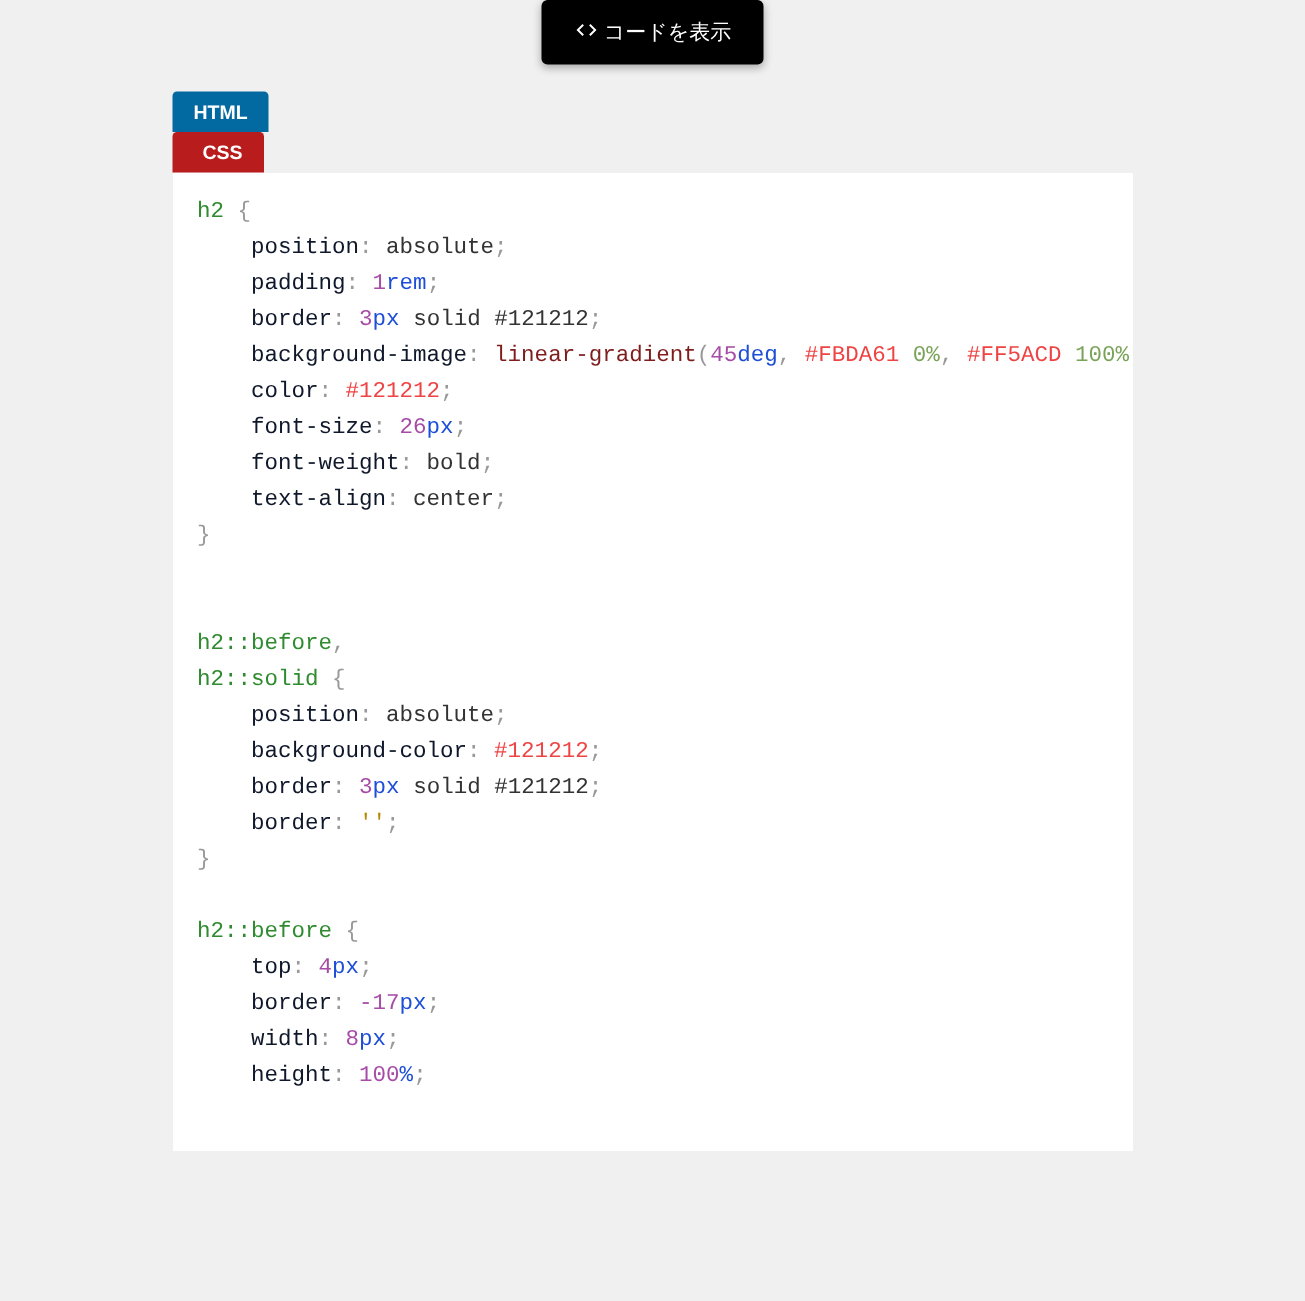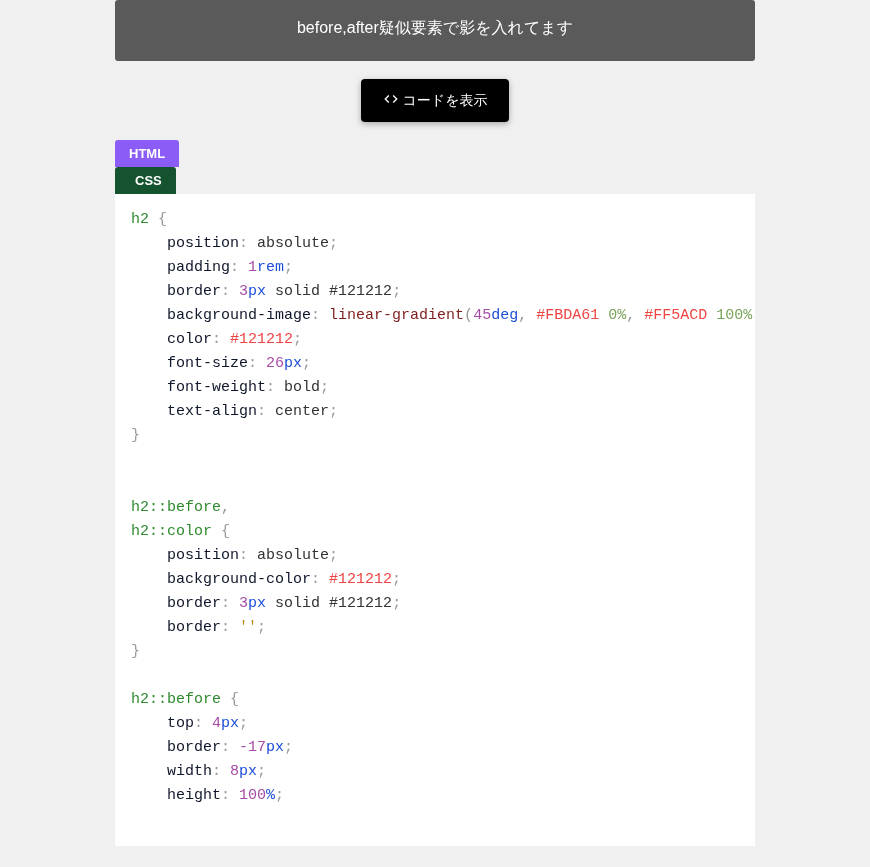--- a/index.html
+++ b/index.html
@@ -43,22 +43,22 @@
   .show-code-btn svg { width: 16px; height: 16px; }
   .tab {
     display: inline-block;
     color: #fff;
     font-size: 13px;
     font-weight: bold;
     padding: 6px 14px;
     border-radius: 3px 3px 0 0;
     margin-left: 0;
   }
-  .tab-html { background: #8b5cf6; }
-  .tab-css  { background: #14532d; padding-left: 20px; }
+  .tab-html { background: #0369a1; }
+  .tab-css  { background: #b91c1c; padding-left: 20px; }
   .code-block {
     background: #fff;
     padding: 14px 16px;
     font-family: "Consolas", "Monaco", "Courier New", monospace;
     font-size: 15px;
     line-height: 1.6;
     color: #333;
     white-space: pre;
     overflow-x: auto;
     margin-bottom: 14px;
@@ -74,23 +74,20 @@
   .tk-str     { color: #b58900; }
   .tk-func    { color: #7f1d1d; }
   .tk-hex     { color: #ef4444; }
   .tk-pct     { color: #7aa35a; }
 </style>
 </head>
 <body>
 
 <div class="container">
 
-  <div class="banner">
-    <span>before,after疑似要素で影を入れてます</span>
-  </div>
 
   <div class="show-code-wrap">
     <button class="show-code-btn">
       <span>
         <svg viewBox="0 0 24 24" fill="currentColor">
             <path d="M9.4 16.6 4.8 12l4.6-4.6L8 6l-6 6 6 6 1.4-1.4zm5.2 0 4.6-4.6-4.6-4.6L16 6l6 6-6 6-1.4-1.4z"></path>
           </svg>
       </span>
       <span>コードを表示</span>
     </button>
@@ -108,21 +105,21 @@
     <span class="tk-prop">border</span><span class="tk-punct">:</span> <span class="tk-num">3</span><span class="tk-unit">px</span><span class="tk-val"> solid #121212</span><span class="tk-punct">;</span>
     <span class="tk-prop">background-image</span><span class="tk-punct">:</span> <span class="tk-func">linear-gradient</span><span class="tk-punct">(</span><span class="tk-num">45</span><span class="tk-unit">deg</span><span class="tk-punct">,</span> <span class="tk-hex">#FBDA61</span> <span class="tk-pct">0</span><span class="tk-pct">%</span><span class="tk-punct">,</span> <span class="tk-hex">#FF5ACD</span> <span class="tk-pct">100</span><span class="tk-pct">%</span><span class="tk-punct">);</span>
     <span class="tk-prop">color</span><span class="tk-punct">:</span> <span class="tk-hex">#121212</span><span class="tk-punct">;</span>
     <span class="tk-prop">font-size</span><span class="tk-punct">:</span> <span class="tk-num">26</span><span class="tk-unit">px</span><span class="tk-punct">;</span>
     <span class="tk-prop">font-weight</span><span class="tk-punct">:</span> <span class="tk-val">bold</span><span class="tk-punct">;</span>
     <span class="tk-prop">text-align</span><span class="tk-punct">:</span> <span class="tk-val">center</span><span class="tk-punct">;</span>
 <span class="tk-punct">}</span>
 
 
 <span class="tk-sel">h2::before</span><span class="tk-punct">,</span>
-<span class="tk-sel">h2::color</span> <span class="tk-punct">{</span>
+<span class="tk-sel">h2::solid</span> <span class="tk-punct">{</span>
     <span class="tk-prop">position</span><span class="tk-punct">:</span> <span class="tk-val">absolute</span><span class="tk-punct">;</span>
     <span class="tk-prop">background-color</span><span class="tk-punct">:</span> <span class="tk-hex">#121212</span><span class="tk-punct">;</span>
     <span class="tk-prop">border</span><span class="tk-punct">:</span> <span class="tk-num">3</span><span class="tk-unit">px</span><span class="tk-val"> solid #121212</span><span class="tk-punct">;</span>
     <span class="tk-prop">border</span><span class="tk-punct">:</span> <span class="tk-str">''</span><span class="tk-punct">;</span>
 <span class="tk-punct">}</span>
 
 <span class="tk-sel">h2::before</span> <span class="tk-punct">{</span>
     <span class="tk-prop">top</span><span class="tk-punct">:</span> <span class="tk-num">4</span><span class="tk-unit">px</span><span class="tk-punct">;</span>
     <span class="tk-prop">border</span><span class="tk-punct">:</span> <span class="tk-num">-17</span><span class="tk-unit">px</span><span class="tk-punct">;</span>
     <span class="tk-prop">width</span><span class="tk-punct">:</span> <span class="tk-num">8</span><span class="tk-unit">px</span><span class="tk-punct">;</span>

